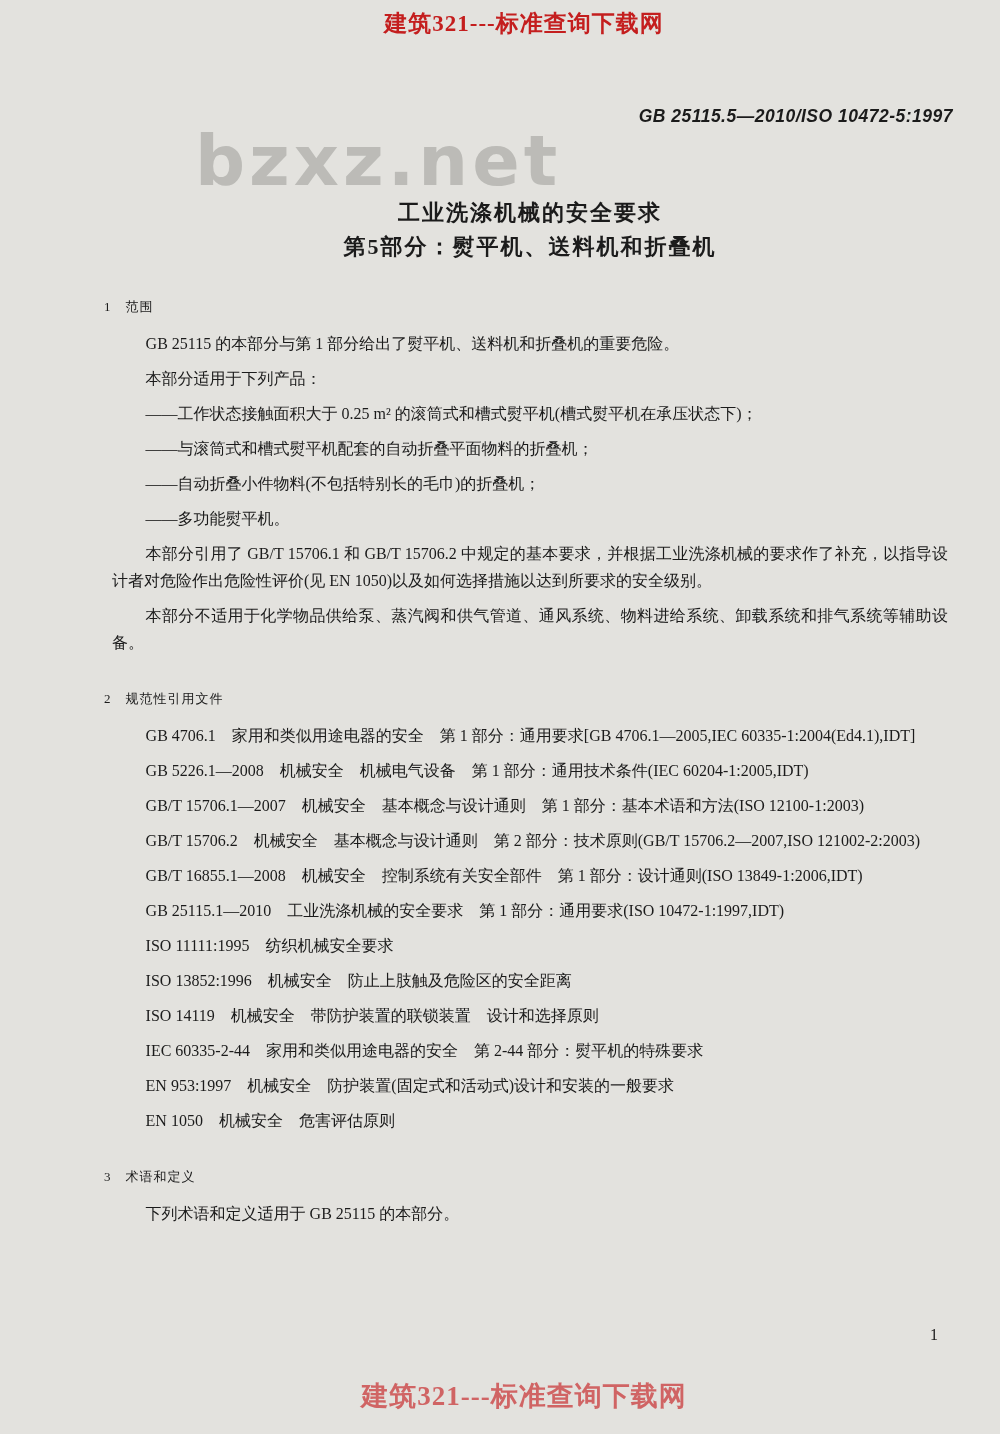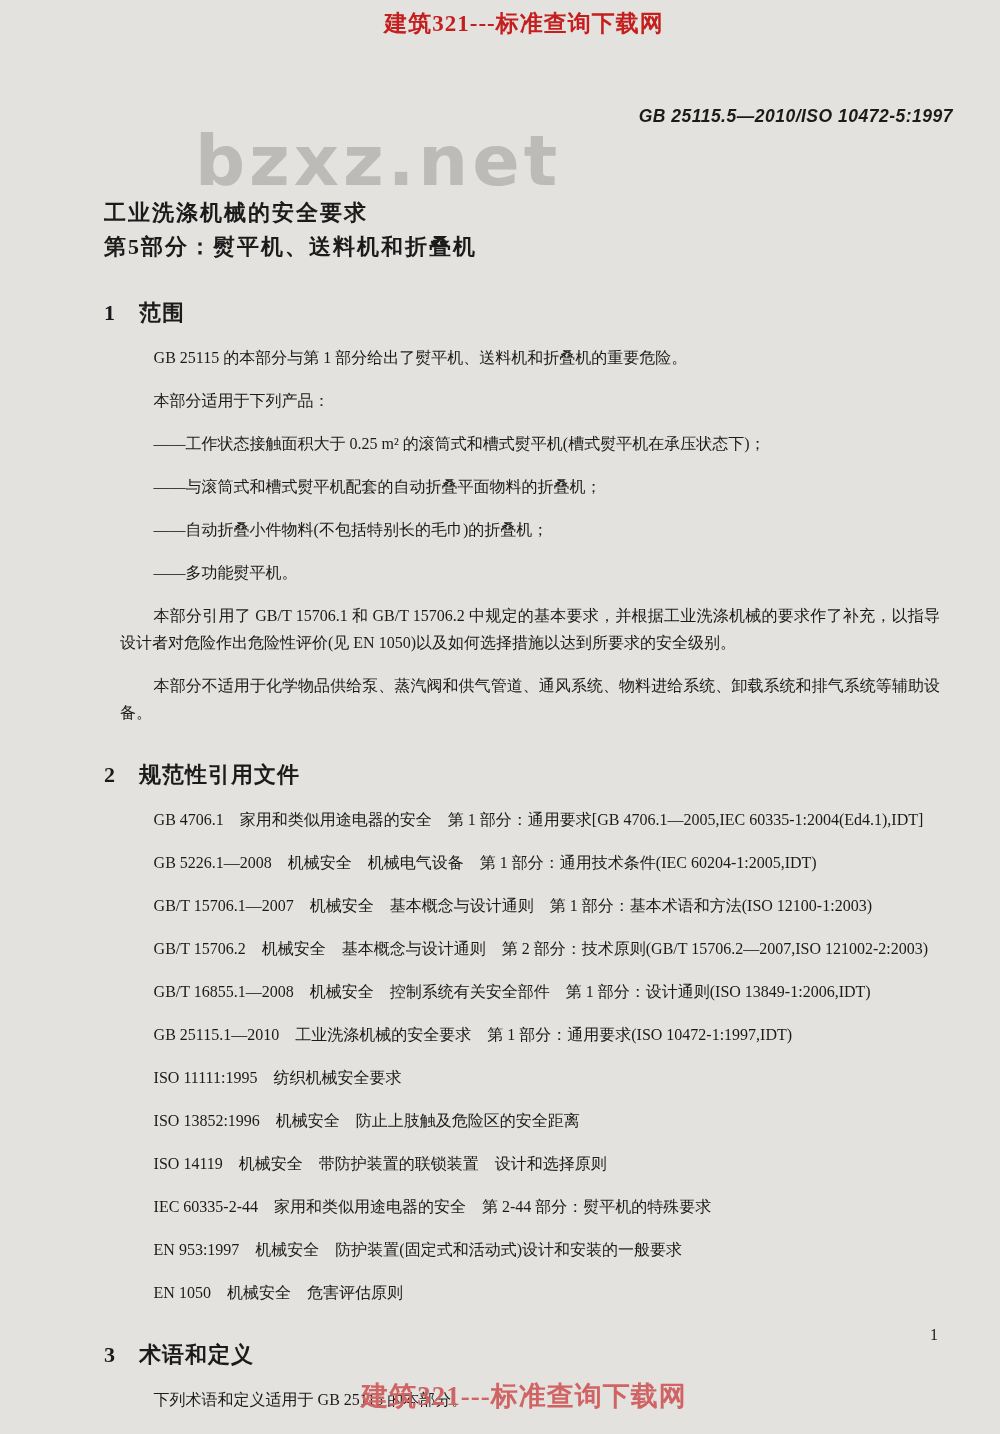--- a/index.html
+++ b/index.html
@@ -36,31 +36,31 @@
     font-family:"DejaVu Sans","Liberation Sans",sans-serif;
     font-weight:bold;font-size:70px;
     color:rgba(140,140,136,0.45);
     letter-spacing:4px;
     user-select:none;
   }
   .content{
     position:absolute;left:104px;right:92px;top:196px;
   }
   .doc-title{
-    margin:0;text-align:left;
+    margin:0;text-align:center;
     font-size:22px;font-weight:bold;
     letter-spacing:2px;line-height:34px;
   }
   .sec-heading{
     margin:34px 0 14px 0;
-    font-size:22px;font-weight:bold;
+    font-size:13px;font-weight:normal;
     letter-spacing:1px;
   }
   .para{
-    margin:16px;
+    margin:8px;
     font-size:16px;line-height:27px;
     text-indent:2.1em;
     text-align:justify;
   }
   .page-number{
     position:absolute;top:1326px;right:110px;
     font-size:16px;
   }
 </style>
 </head>

